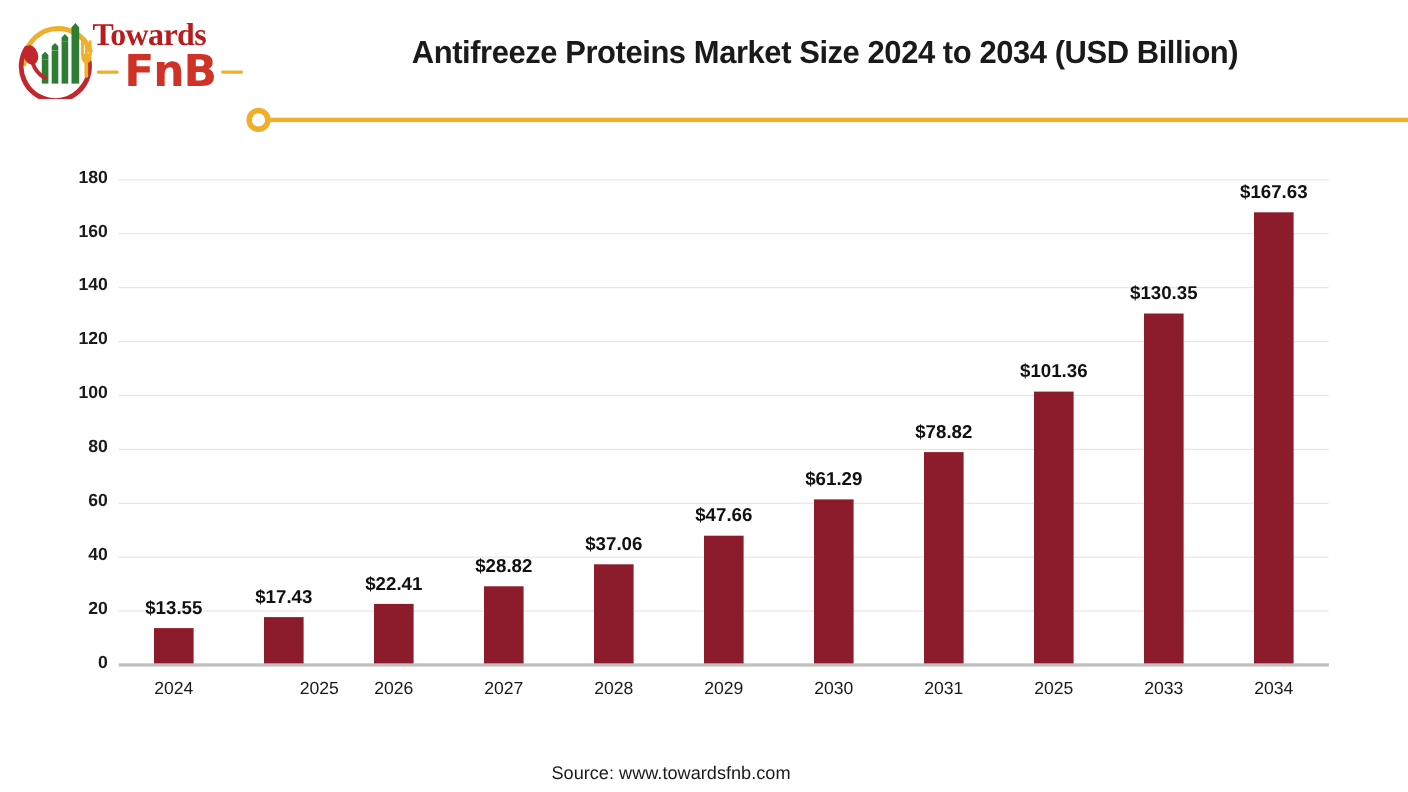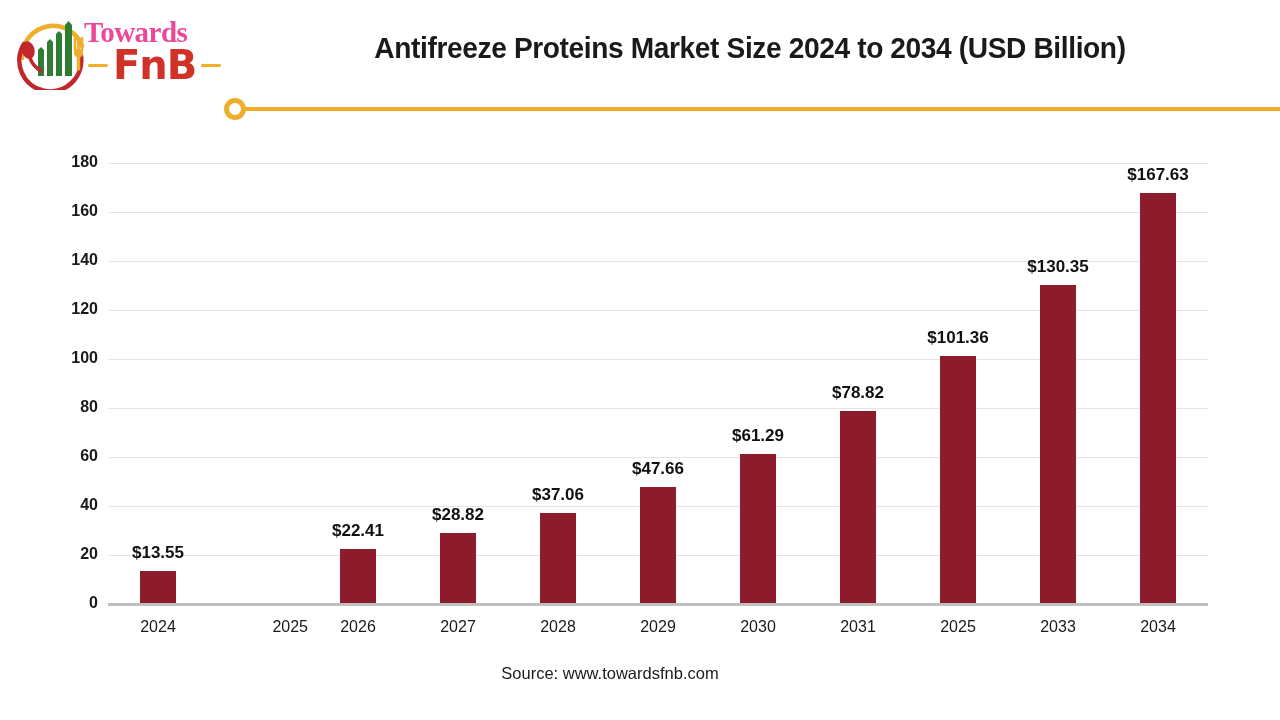--- a/index.html
+++ b/index.html
@@ -39,21 +39,21 @@
     position: absolute;
     left: 70px;
     top: 4px;
     width: 150px;
   }
   #logo-word-towards {
     display: block;
     font-family: "Liberation Serif", serif;
     font-weight: bold;
     font-size: 29px;
-    color: #ec4899;
+    color: #b91c1c;
     letter-spacing: -0.5px;
     line-height: 32px;
   }
   #logo-row-fnb {
     display: flex;
     align-items: center;
     gap: 5px;
     margin-top: 1px;
     padding-left: 4px;
   }
@@ -196,21 +196,21 @@
     text-align: center;
     font-family: "Liberation Sans", sans-serif;
     font-weight: normal;
     font-size: 16px;
     color: #1A1A1A;
   }
 
   #source-note {
     position: absolute;
     left: 0;
-    top: 664px;
+    top: 694px;
     width: 1220px;
     text-align: center;
     font-family: "Liberation Sans", sans-serif;
     font-size: 16.5px;
     color: #1A1A1A;
   }
 </style>
 </head>
 <body>
 
@@ -280,20 +280,24 @@
       <div class="gridline" style="top: 245px;"></div>
       <div class="gridline" style="top: 196px;"></div>
       <div class="gridline" style="top: 147px;"></div>
       <div class="gridline" style="top: 98px;"></div>
       <div class="gridline" style="top: 49px;"></div>
       <div class="gridline" style="top: 0px;"></div>
       <div class="bar-group" style="left: 0px;">
         <div class="bar" style="height: 33.1975px; background: rgb(140, 28, 43);"></div>
         <div class="bar-value" style="bottom: 41.1975px;">$13.55</div>
       </div>
+      <div class="bar-group" style="left: 100px;">
+        <div class="bar" style="height: 42.7035px; background: rgb(140, 28, 43);"></div>
+        <div class="bar-value" style="bottom: 50.7035px;">$17.43</div>
+      </div>
       <div class="bar-group" style="left: 200px;">
         <div class="bar" style="height: 54.9045px; background: rgb(140, 28, 43);"></div>
         <div class="bar-value" style="bottom: 62.9045px;">$22.41</div>
       </div>
       <div class="bar-group" style="left: 300px;">
         <div class="bar" style="height: 70.609px; background: rgb(140, 28, 43);"></div>
         <div class="bar-value" style="bottom: 78.609px;">$28.82</div>
       </div>
       <div class="bar-group" style="left: 400px;">
         <div class="bar" style="height: 90.797px; background: rgb(140, 28, 43);"></div>

